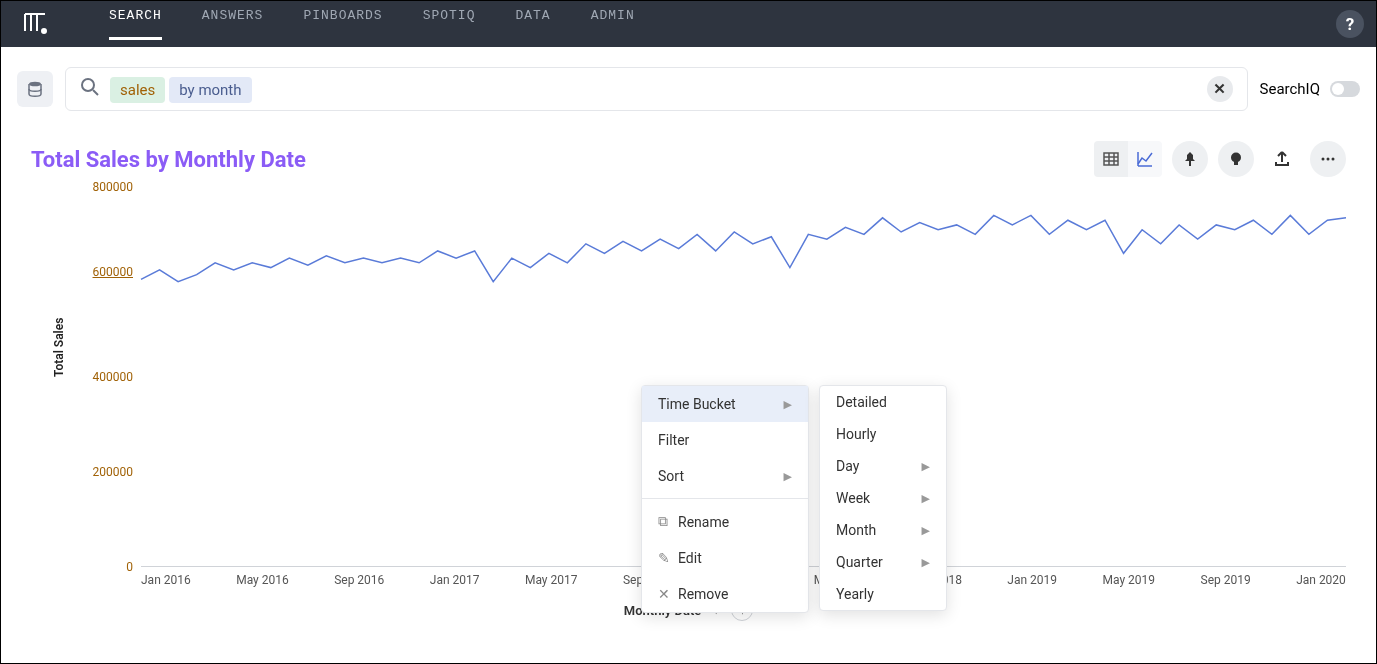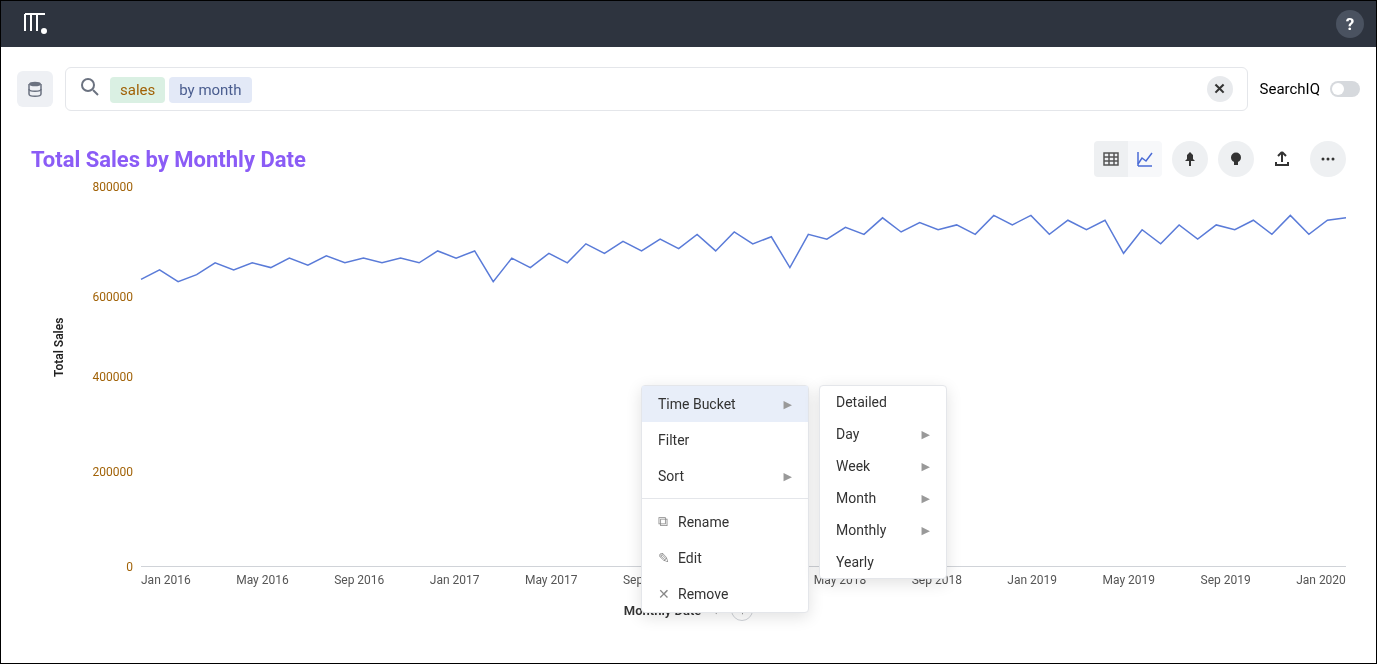--- a/index.html
+++ b/index.html
@@ -57,20 +57,28 @@
 <div class="top-nav">
   <div class="logo">
     <svg width="26" height="26" viewBox="0 0 26 26" fill="none" stroke="#fff" stroke-width="2">
       <line x1="3" y1="3" x2="23" y2="3"></line>
         <line x1="3" y1="3" x2="3" y2="20"></line>
       <line x1="9" y1="3" x2="9" y2="20"></line>
         <line x1="15" y1="3" x2="15" y2="20"></line>
       <circle cx="22" cy="20" r="2" fill="#fff"></circle>
     </svg>
   </div>
+  <div class="nav-items" id="nav-items">
+      <div class="nav-item active">SEARCH</div>
+      <div class="nav-item">ANSWERS</div>
+      <div class="nav-item">PINBOARDS</div>
+      <div class="nav-item">SPOTIQ</div>
+      <div class="nav-item">DATA</div>
+      <div class="nav-item">ADMIN</div>
+    </div>
   <div class="help-btn">?</div>
 </div>
 
 <div class="search-row">
   <div class="db-btn">
     <svg width="18" height="18" viewBox="0 0 18 18" fill="#6b7280">
         <ellipse cx="9" cy="4" rx="6" ry="2.3"></ellipse>
         <path d="M3 4v5c0 1.3 2.7 2.3 6 2.3s6-1 6-2.3V4" fill="none" stroke="#6b7280" stroke-width="1.5"></path>
         <path d="M3 9v5c0 1.3 2.7 2.3 6 2.3s6-1 6-2.3V9" fill="none" stroke="#6b7280" stroke-width="1.5"></path>
       </svg>
@@ -138,21 +146,21 @@
       </div>
     </div>
   </div>
 
   <div class="chart-area">
     <div class="y-label" style="left:28px; top:190px;">Total Sales</div>
     <div class="y-ticks" id="y-ticks">
         <div class="y-tick" style="top: 380px;">0</div>
         <div class="y-tick" style="top: 285px;">200000</div>
         <div class="y-tick" style="top: 190px;">400000</div>
-        <div class="y-tick" style="top: 110px;">600000</div>
+        <div class="y-tick" style="top: 85px; text-decoration: underline;">600000</div>
         <div class="y-tick" style="top: 0px;">800000</div>
       </div>
     <div class="plot">
       <svg class="line-chart" id="line-svg" preserveAspectRatio="none" viewBox="0 0 1000 380">
           <polyline points="0.0,92.6 15.4,83.1 30.8,95.0 46.2,87.9 61.5,76.0 76.9,83.1 92.3,76.0 107.7,80.8 123.1,71.3 138.5,78.4 153.8,68.9 169.2,76.0 184.6,71.3 200.0,76.0 215.4,71.3 230.8,76.0 246.2,64.1 261.5,71.3 276.9,64.1 292.3,95.0 307.7,71.3 323.1,80.8 338.5,66.5 353.8,76.0 369.2,57.0 384.6,66.5 400.0,54.6 415.4,64.1 430.8,52.3 446.2,61.8 461.5,47.5 476.9,64.1 492.3,45.1 507.7,57.0 523.1,49.9 538.5,80.8 553.8,47.5 569.2,52.3 584.6,40.4 600.0,47.5 615.4,30.9 630.8,45.1 646.2,35.6 661.5,42.8 676.9,38.0 692.3,47.5 707.7,28.5 723.1,38.0 738.5,28.5 753.8,47.5 769.2,33.3 784.6,42.8 800.0,33.3 815.4,66.5 830.8,42.8 846.2,57.0 861.5,38.0 876.9,52.3 892.3,38.0 907.7,42.8 923.1,33.3 938.5,47.5 953.8,28.5 969.2,47.5 984.6,33.3 1000.0,30.9 " fill="none" stroke="#5a7bd8" stroke-width="1.5" vector-effect="non-scaling-stroke"></polyline>
         </svg>
     </div>
     <div class="x-ticks" id="x-ticks">
         <div>Jan 2016</div>
         <div>May 2016</div>
@@ -203,31 +211,34 @@
     <div class="menu-item">
       <span class="mi-icon">✕</span>
       <span class="mi-label">Remove</span>
     </div>
   </div>
 <div class="sub-menu" id="sub-menu">
     <div class="sub-item">
       <span>Detailed</span>
     </div>
     <div class="sub-item">
+      <span>Hourly</span>
+    </div>
+    <div class="sub-item">
       <span>Day</span>
       <span class="chevron">▶</span>
     </div>
     <div class="sub-item">
       <span>Week</span>
       <span class="chevron">▶</span>
     </div>
     <div class="sub-item">
       <span>Month</span>
       <span class="chevron">▶</span>
     </div>
     <div class="sub-item">
-      <span>Monthly</span>
+      <span>Quarter</span>
       <span class="chevron">▶</span>
     </div>
     <div class="sub-item">
       <span>Yearly</span>
     </div>
   </div>
 
 </body></html>

